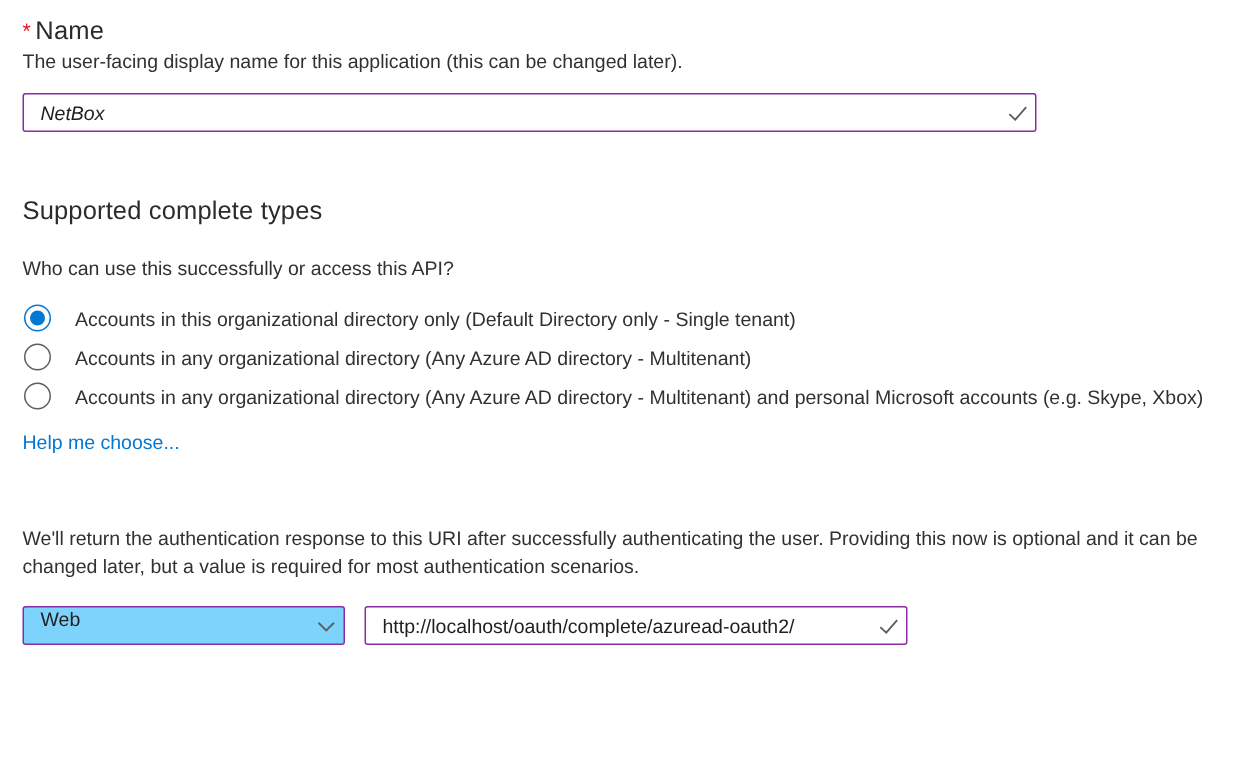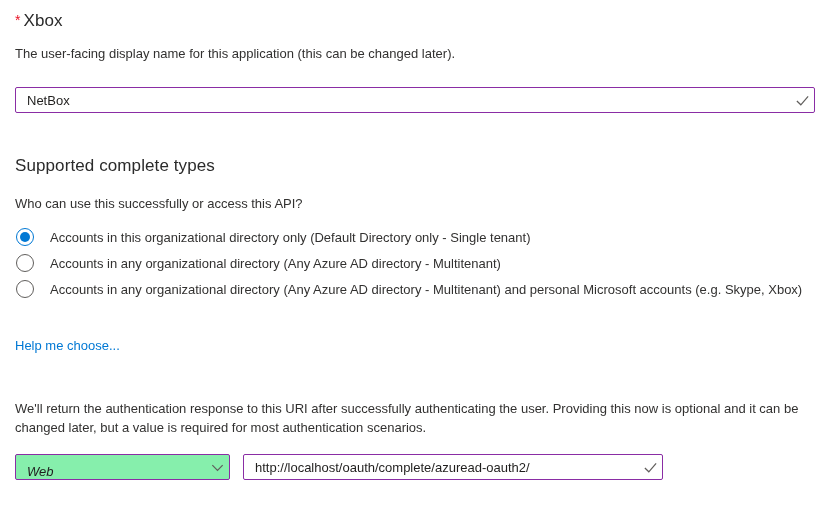--- a/index.html
+++ b/index.html
@@ -46,22 +46,22 @@
     display: flex;
     align-items: center;
     justify-content: center;
     width: 24px;
     height: 100%;
     flex: 0 0 auto;
   }
 
   
   .name-section { margin-top: 0; }
-  .name-section .field-desc { margin-top: 13px; }
-  .name-section .text-input { margin-top: 24px; width: 800px; }
+  .name-section .field-desc { }
+  .name-section .text-input { margin-top: 12px; width: 676px; font-style: italic; }
 
   
   .account-section { margin-top: 43px; }
   .account-section .question { margin-top: 18px; font-size: 13px; }
   .radio-group { margin-top: 11px; text-align: right; }
   .radio-row {
     display: flex;
     align-items: center;
     height: 26px;
     cursor: default;
@@ -88,57 +88,56 @@
     background: #0078d4;
   }
   .radio-label {
     margin-left: 16px;
     font-size: 13px;
     color: #323130;
     white-space: nowrap;
   }
   .help-link {
     display: inline-block;
-    margin-top: 36px;
+    margin-top: 10px;
     font-size: 13px;
     color: #0078d4;
     text-decoration: none;
     cursor: pointer;
   }
 
   
   .redirect-section { margin-top: 45px; }
   .redirect-section .field-desc { margin-top: 16px; max-width: 806px; }
   .uri-row { margin-top: 17px; display: flex; align-items: center; }
   .select-box {
     display: flex;
-    align-items: flex-end;
+    align-items: flex-start;
     border: 1px solid #8a2da5;
     border-radius: 2px;
     height: 26px;
     width: 215px;
-    background: #86efac;
+    background: #7dd3fc;
     cursor: pointer;
-    font-style: italic;
   }
   .select-box .value {
     flex: 1;
     font-size: 13px;
     color: #201f1e;
     padding-left: 11px;
   }
-  .uri-row .text-input { width: 420px; margin-left: 13px; }
+  .uri-row .text-input { width: 362px; margin-left: 13px; }
 </style>
 </head>
 <body>
 
 <div class="page">
 
   <div class="name-section">
-    <div class="section-title"><span class="required-marker">*</span><span>Xbox</span></div>
+    <div class="section-title"><span class="required-marker">*</span><span>Name</span></div>
     <div class="field-desc">The user-facing display name for this application (this can be changed later).</div>
     <div class="text-input">
       <span class="value">NetBox</span>
       <span class="trailing-icon">
         <svg viewBox="0 0 16 16" width="15" height="15">
             <path d="M2 8.6 L6.2 12.6 L14 3.6" fill="none" stroke="#605e5c" stroke-width="1.3"></path>
           </svg>
       </span>
     </div>
   </div>

